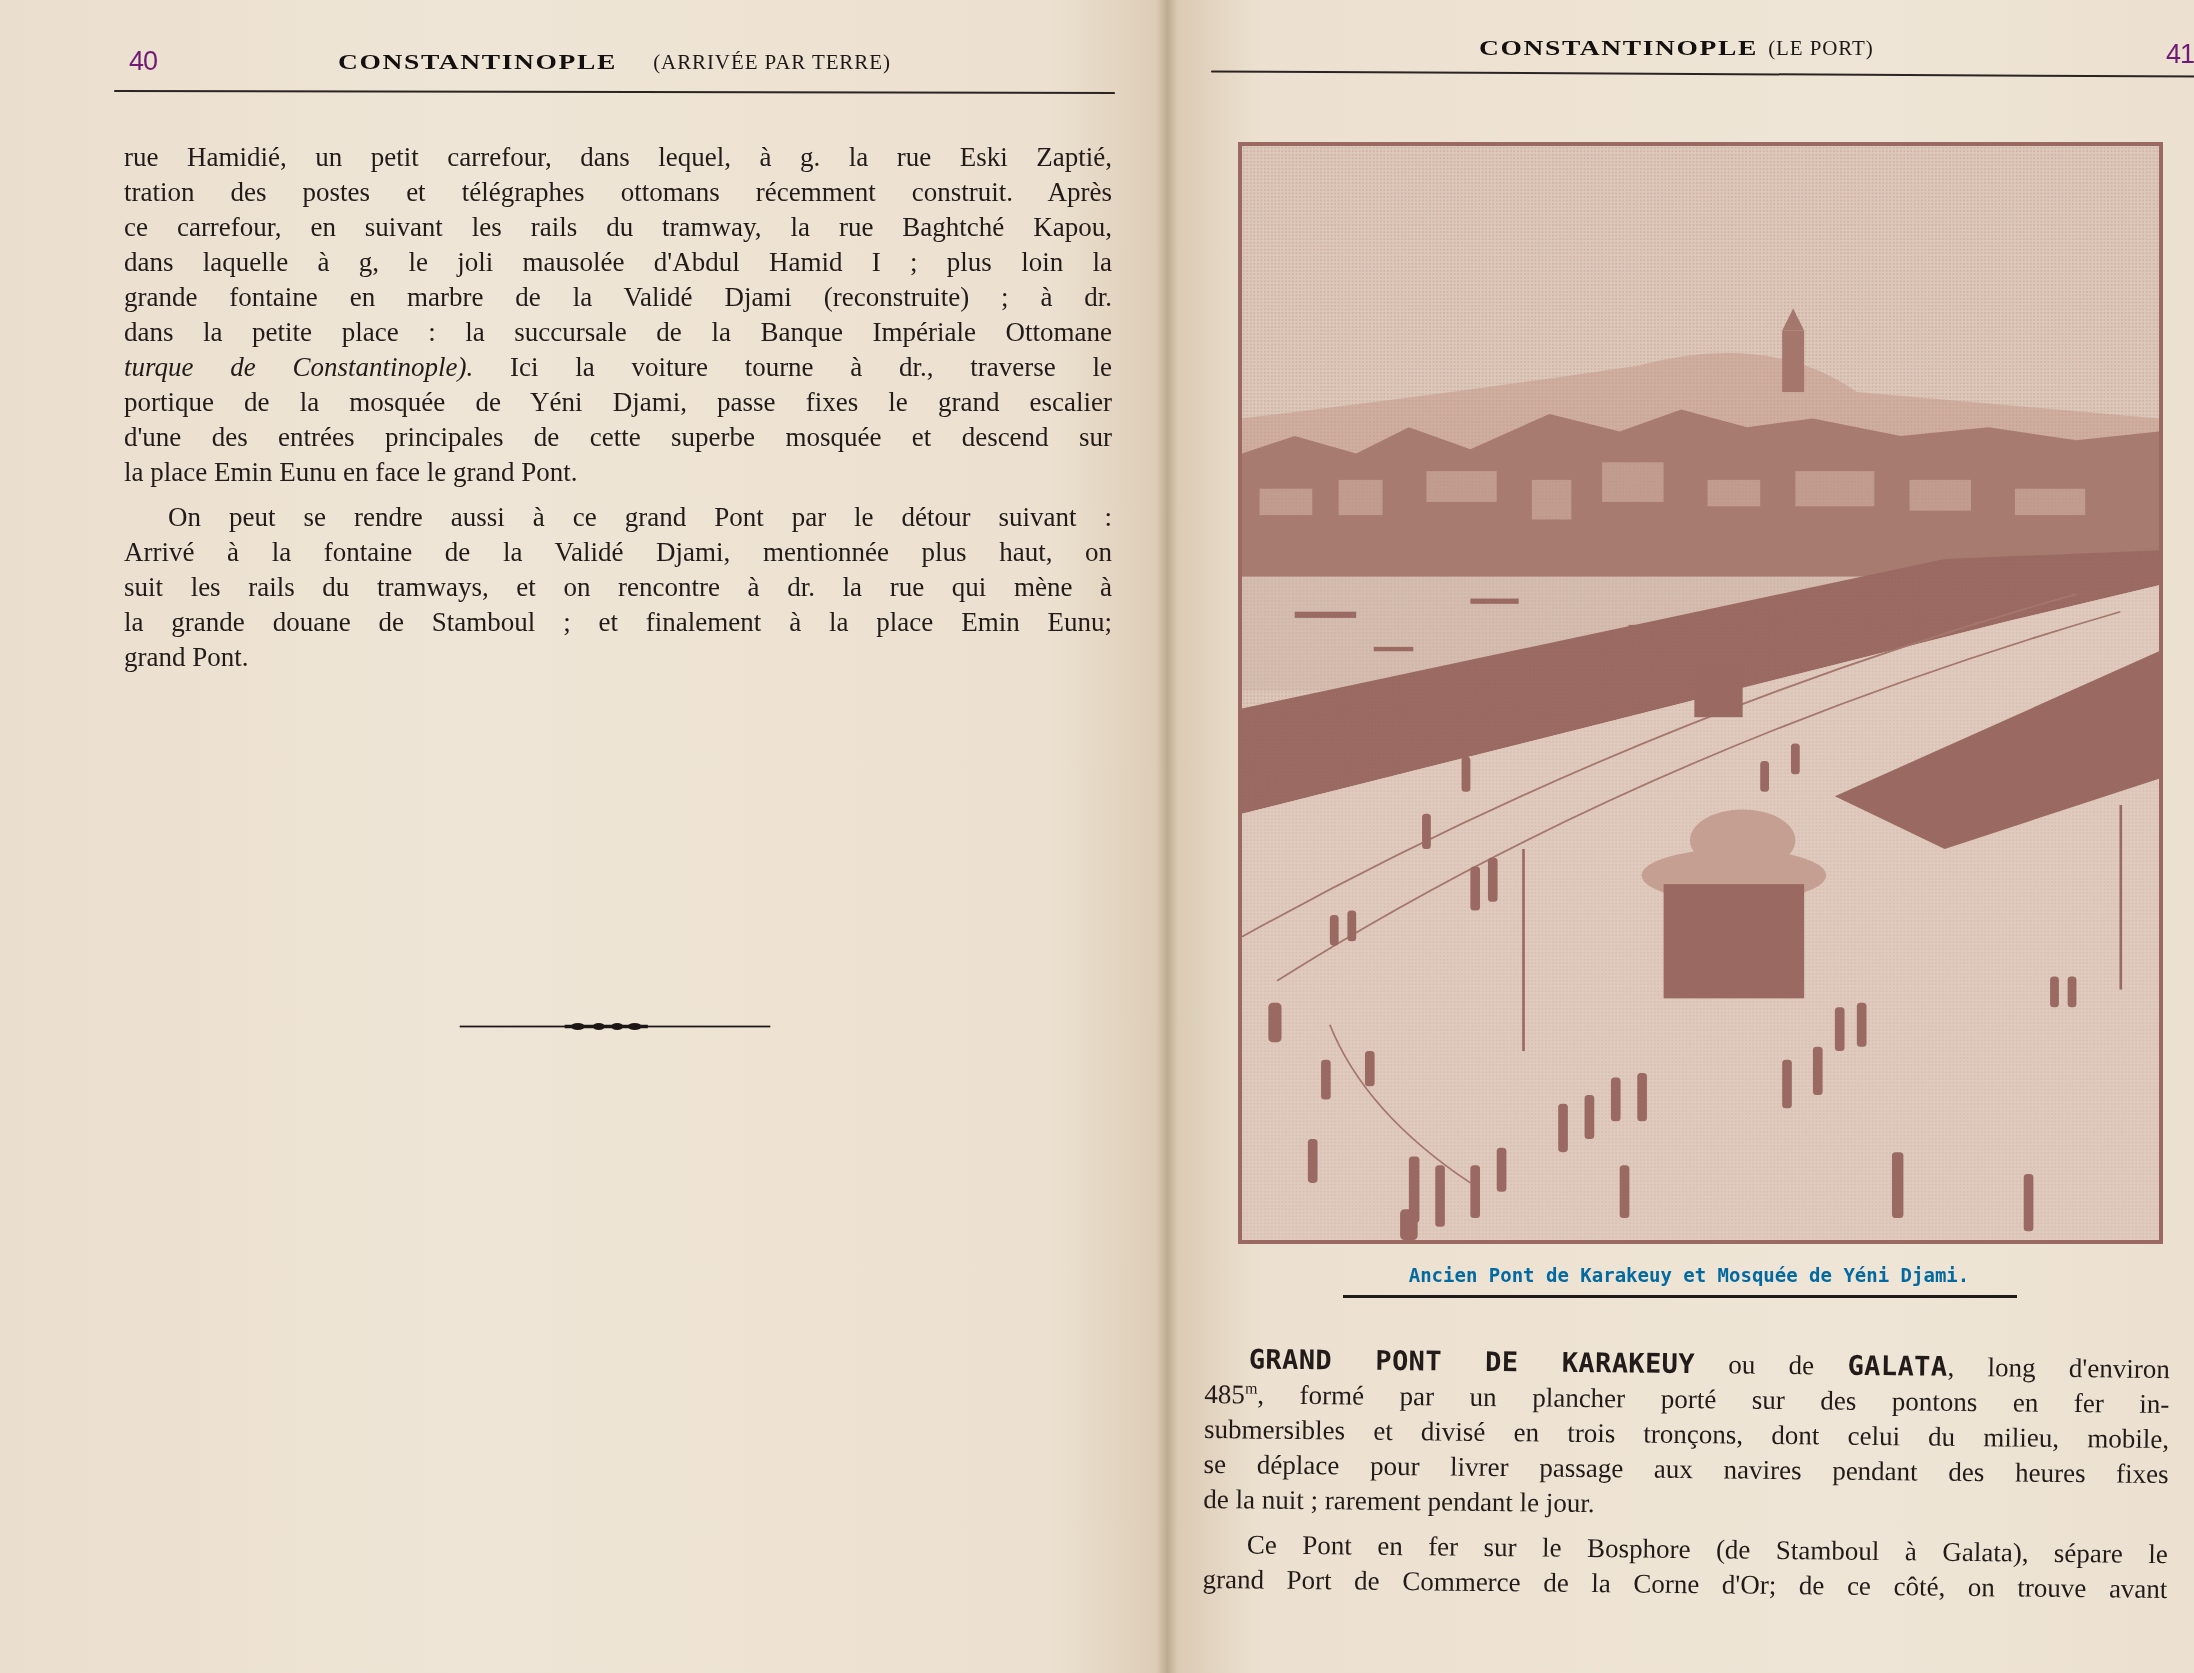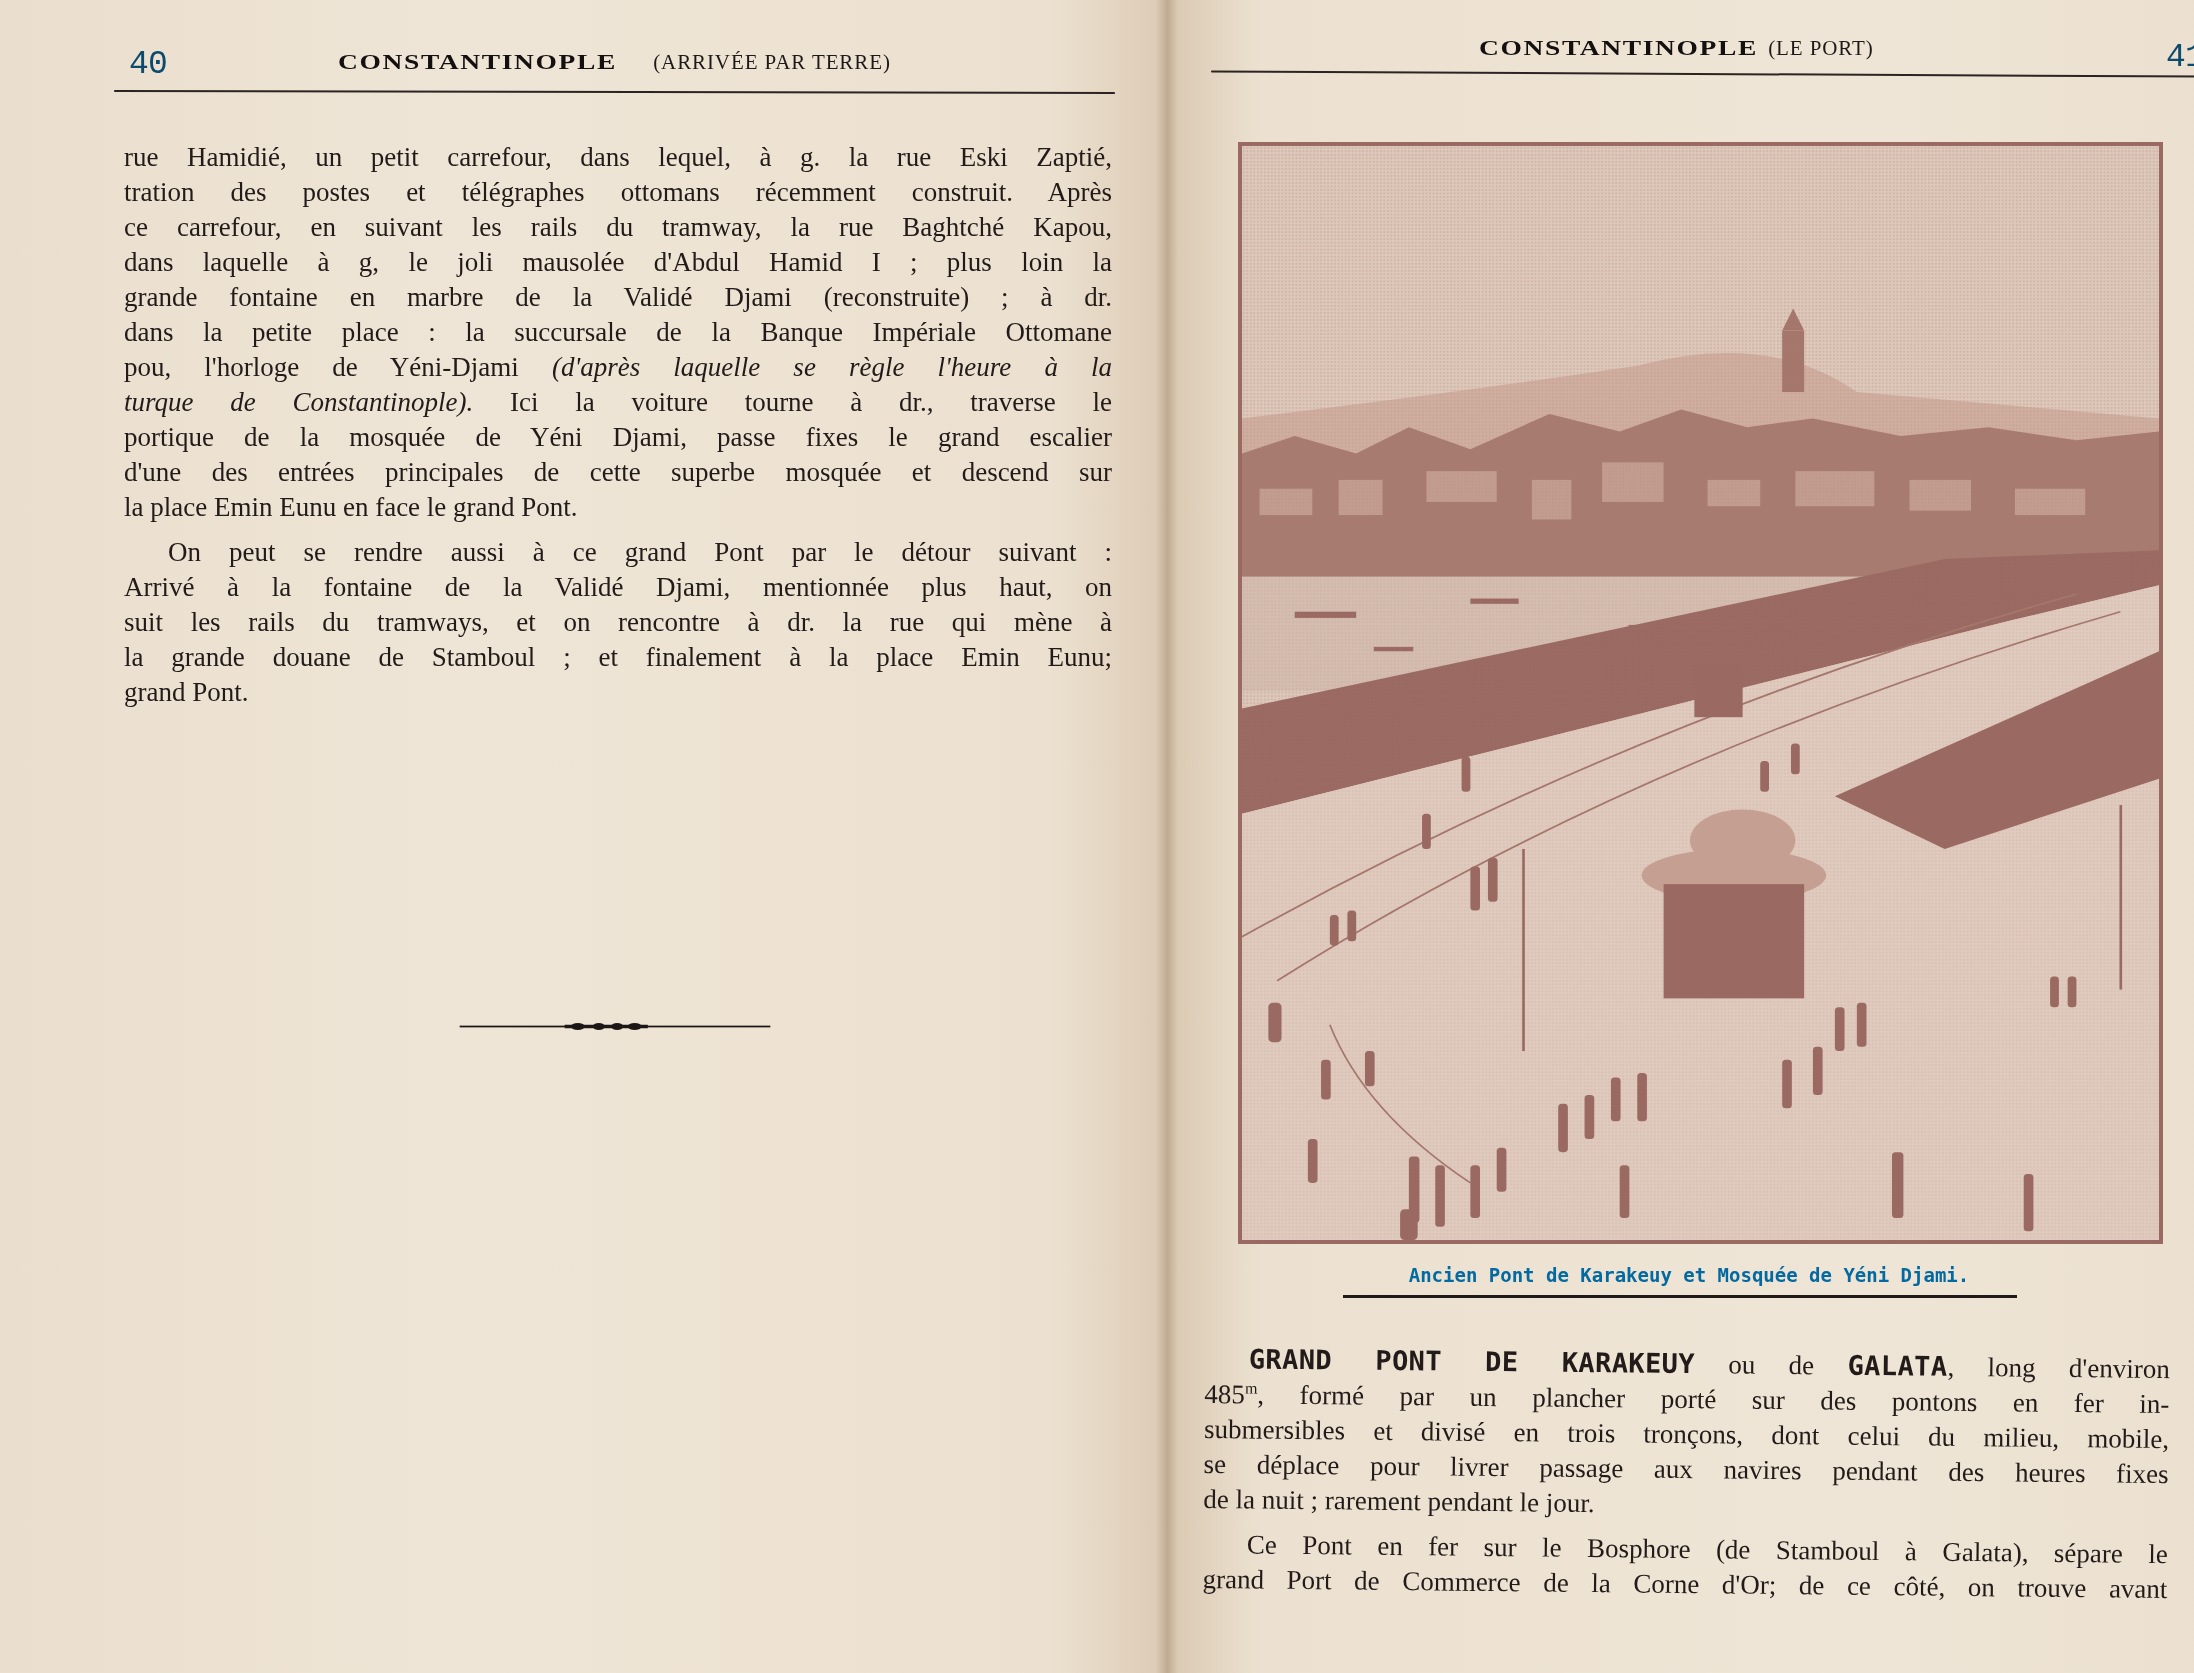--- a/index.html
+++ b/index.html
@@ -16,21 +16,21 @@
     background:linear-gradient(90deg,#efe4d5 0%,#eee3d3 50%,#e8dac7 100%);
   }
   .page.left { left:0; width:1167px;
     background:linear-gradient(90deg,#eadfce 0%,#efe5d6 40%,#ece1d0 90%,#dccbb5 100%); }
   .page.right { left:1167px; width:1159px;
     background:linear-gradient(90deg,#d9c8b1 0%,#ece1d0 8%,#efe5d6 60%,#eadfcd 100%); }
   .gutter { position:absolute; left:1156px; top:0; width:22px; height:1673px;
     background:linear-gradient(90deg,rgba(160,130,100,0) 0%,rgba(140,110,80,.35) 50%,rgba(160,130,100,0) 100%); }
 
   .runhead { position:absolute; display:flex; align-items:baseline; white-space:nowrap; }
-  .folio { font-family:Liberation Mono, monospace; font-size:33px; color:#0c4a6e; letter-spacing:-0.9px; }
+  .folio { font-family:Liberation Sans, sans-serif; font-size:27px; color:#701a75; letter-spacing:-0.9px; }
   .rh-title { font-family:"Liberation Serif", serif; font-weight:bold; font-size:22px; letter-spacing:1.3px; color:#14100f; transform:scaleX(1.25); transform-origin:left; display:inline-block; }
   .rh-sub { font-family:"Liberation Serif", serif; font-size:21px; letter-spacing:0.9px; color:#1e1918; }
   .rule { position:absolute; height:2.2px; background:#2b2422; border-radius:0.9px; }
 
   .body-text {
     position:absolute; font-size:27px; line-height:35px; text-align:justify;
     font-family:"Liberation Serif", serif; color:#221b19;
   }
   .ital { font-style:italic; }
   .line { display:block; text-align:justify; text-align-last:justify; }
@@ -71,21 +71,20 @@
   </div>
   <div class="rule" style="left:114px; top:91px; width:1001px; transform:rotate(0.12deg);"></div>
 
   <div class="body-text" style="left:124px; top:140px; width:988px;">
     <span class="line">rue Hamidié, un petit carrefour, dans lequel, à g. la rue Eski Zaptié,</span>
     <span class="line">tration des postes et télégraphes ottomans récemment construit. Après</span>
     <span class="line">ce carrefour, en suivant les rails du tramway, la rue Baghtché Kapou,</span>
     <span class="line">dans laquelle à g, le joli mausolée d'Abdul Hamid I ; plus loin la</span>
     <span class="line">grande fontaine en marbre de la Validé Djami (reconstruite) ; à dr.</span>
     <span class="line">dans la petite place : la succursale de la Banque Impériale Ottomane</span>
-    <span class="line"><span>pou, l'horloge de Yéni-Djami </span><span class="ital">(d'après laquelle se règle l'heure à la</span></span>
     <span class="line"><span class="ital">turque de Constantinople).</span><span> Ici la voiture tourne à dr., traverse le</span></span>
     <span class="line">portique de la mosquée de Yéni Djami, passe fixes le grand escalier</span>
     <span class="line">d'une des entrées principales de cette superbe mosquée et descend sur</span>
     <span class="line last">la place Emin Eunu en face le grand Pont.</span>
 
     <div style="height:9.7px"></div>
     <span class="line" style="padding-left:44px;">On peut se rendre aussi à ce grand Pont par le détour suivant :</span>
     <span class="line">Arrivé à la fontaine de la Validé Djami, mentionnée plus haut, on</span>
     <span class="line">suit les rails du tramways, et on rencontre à dr. la rue qui mène à</span>
     <span class="line">la grande douane de Stamboul ; et finalement à la place Emin Eunu;</span>

